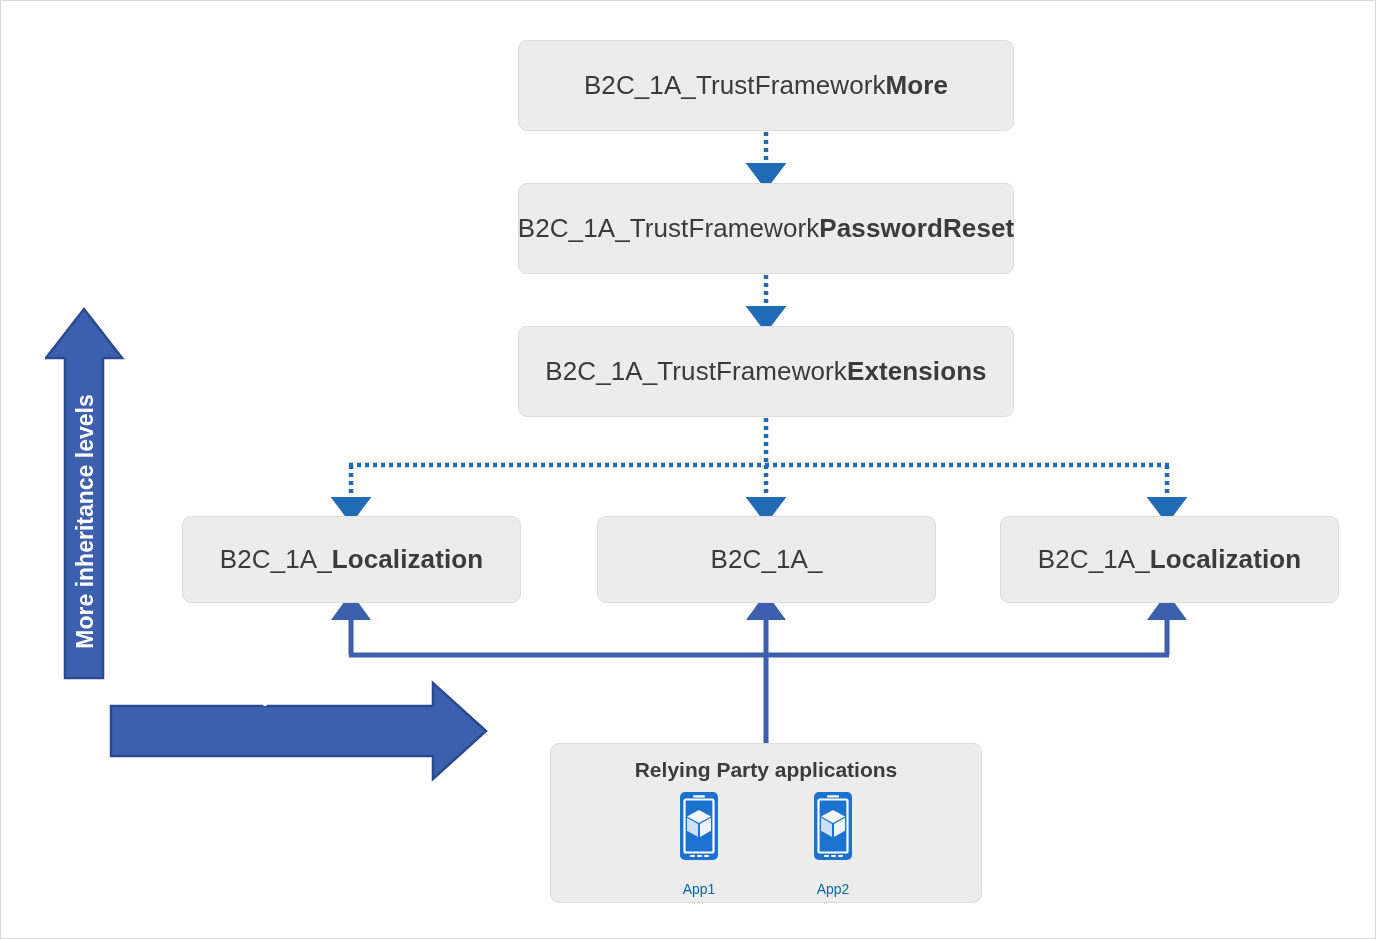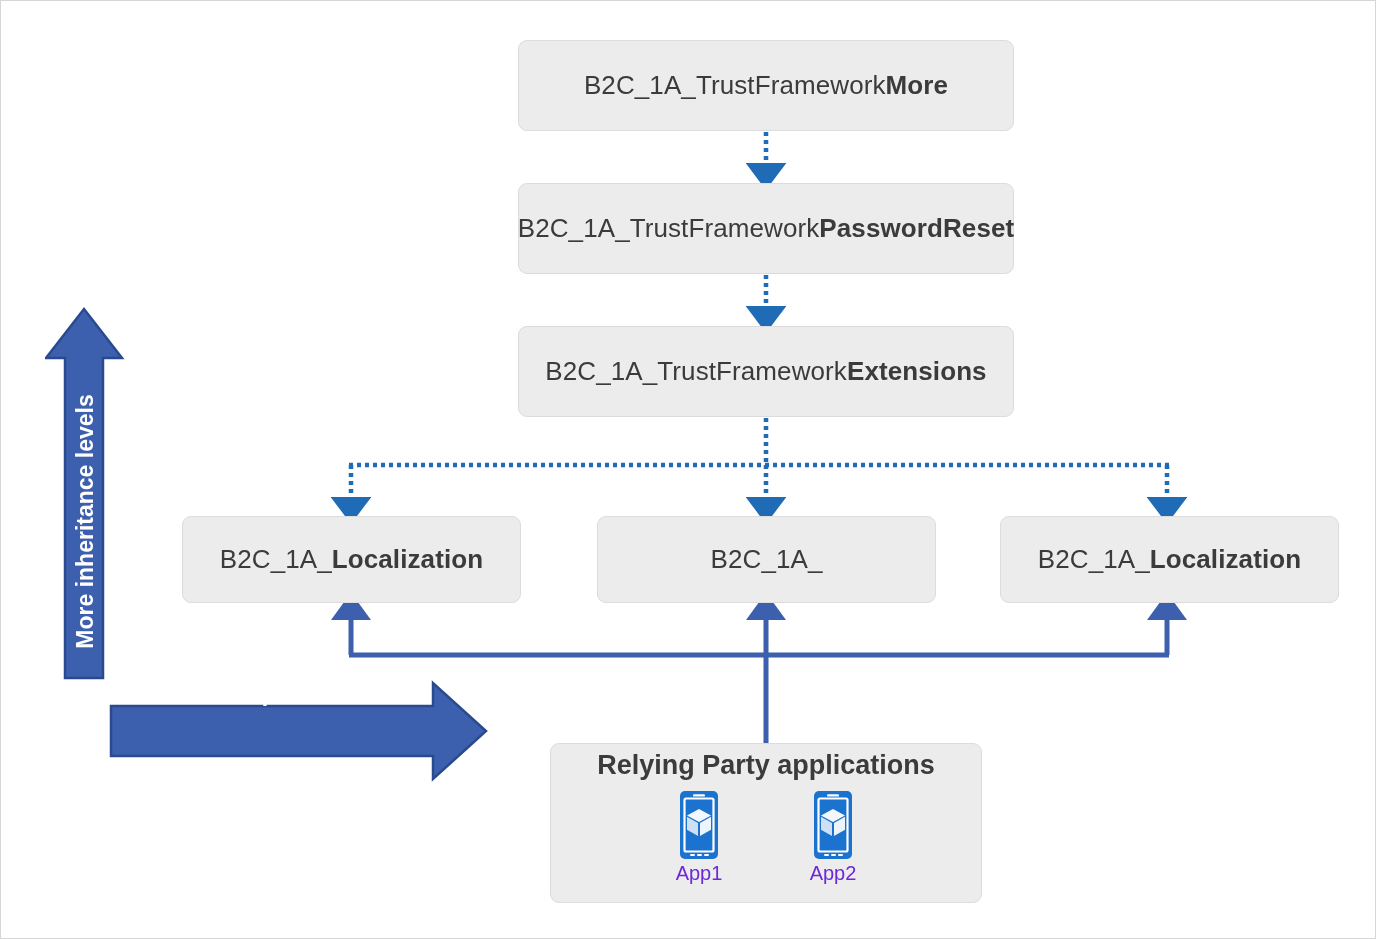--- a/index.html
+++ b/index.html
@@ -50,41 +50,41 @@
   #rp-box {
     position: absolute;
     left: 549px; top: 742px; width: 432px; height: 160px;
     background: #ececec;
     border: 1px solid #dcdcdc;
     border-radius: 9px;
     box-sizing: border-box;
   }
   #rp-title {
     text-align: center;
-    font-size: 27px;
+    font-size: 21px;
     font-weight: 700;
     color: #3b3b3b;
-    margin-top: 6px;
+    margin-top: 14px;
   }
   #rp-apps {
     display: flex;
     justify-content: center;
     gap: 50px;
     margin-top: 8px;
   }
   .app {
     width: 84px;
     display: flex;
     flex-direction: column;
     align-items: center;
   }
   .app-label {
-    font-size: 20px;
-    color: #6d28d9;
-    margin-top: 2px;
+    font-size: 14px;
+    color: #0369a1;
+    margin-top: 20px;
     line-height: 1;
   }
 
   
   #wires {
     position: absolute;
     left: 0; top: 0;
     width: 1376px; height: 939px;
     pointer-events: none;
   }

